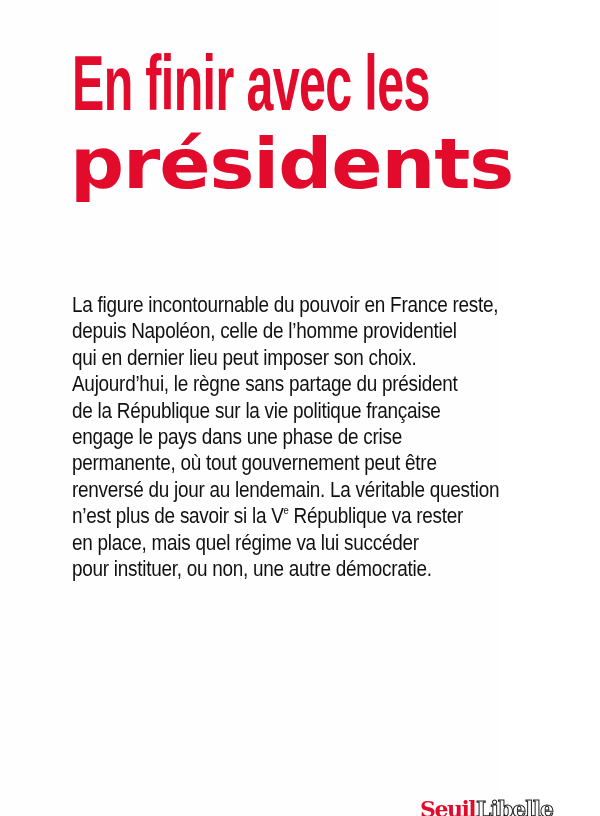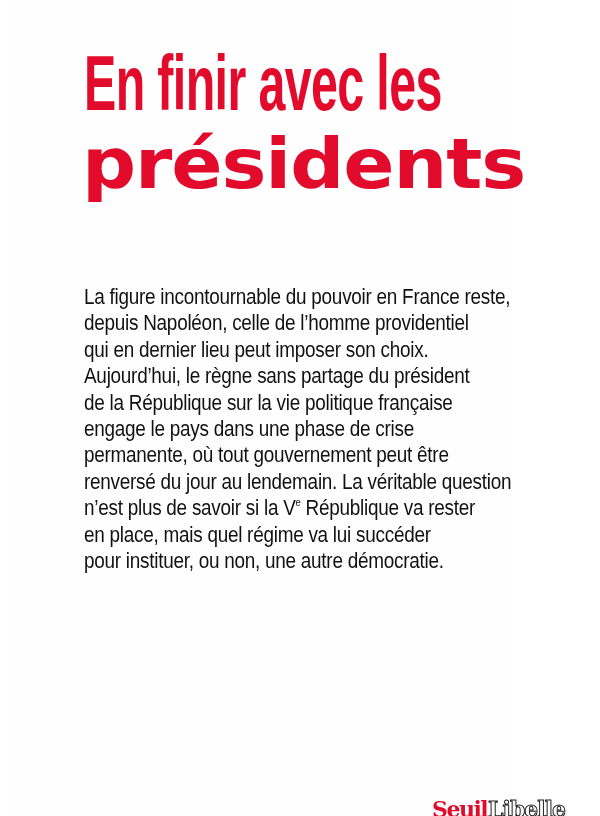--- a/index.html
+++ b/index.html
@@ -12,21 +12,20 @@
       background: #ffffff;
       position: relative;
       overflow: hidden;
       font-family: "Liberation Sans", sans-serif;
     }
     .cover {
       position: absolute;
       left: 0; top: 0;
       width: 500px; height: 816px;
       background: #fefefe;
-      margin-left: 12px;
     }
     
     .title-line-1 {
       position: absolute;
       left: 72px;
       top: 44px;
       font-family: "Liberation Sans", sans-serif;
       font-weight: 700;
       font-size: 78px;
       line-height: 78px;
@@ -69,21 +68,21 @@
       line-height: 56px;
       color: #ffffff;
       white-space: nowrap;
       transform-origin: 0 0;
       transform: scaleX(0.835);
       letter-spacing: -0.5px;
     }
     .blurb {
       position: absolute;
       left: 72px;
-      top: 284px;
+      top: 292px;
       width: 520px;
     }
     .blurb-line {
       display: block;
       font-family: "Liberation Sans", sans-serif;
       font-size: 22px;
       line-height: 26.4px;
       color: #111111;
       white-space: nowrap;
       transform-origin: 0 50%;

